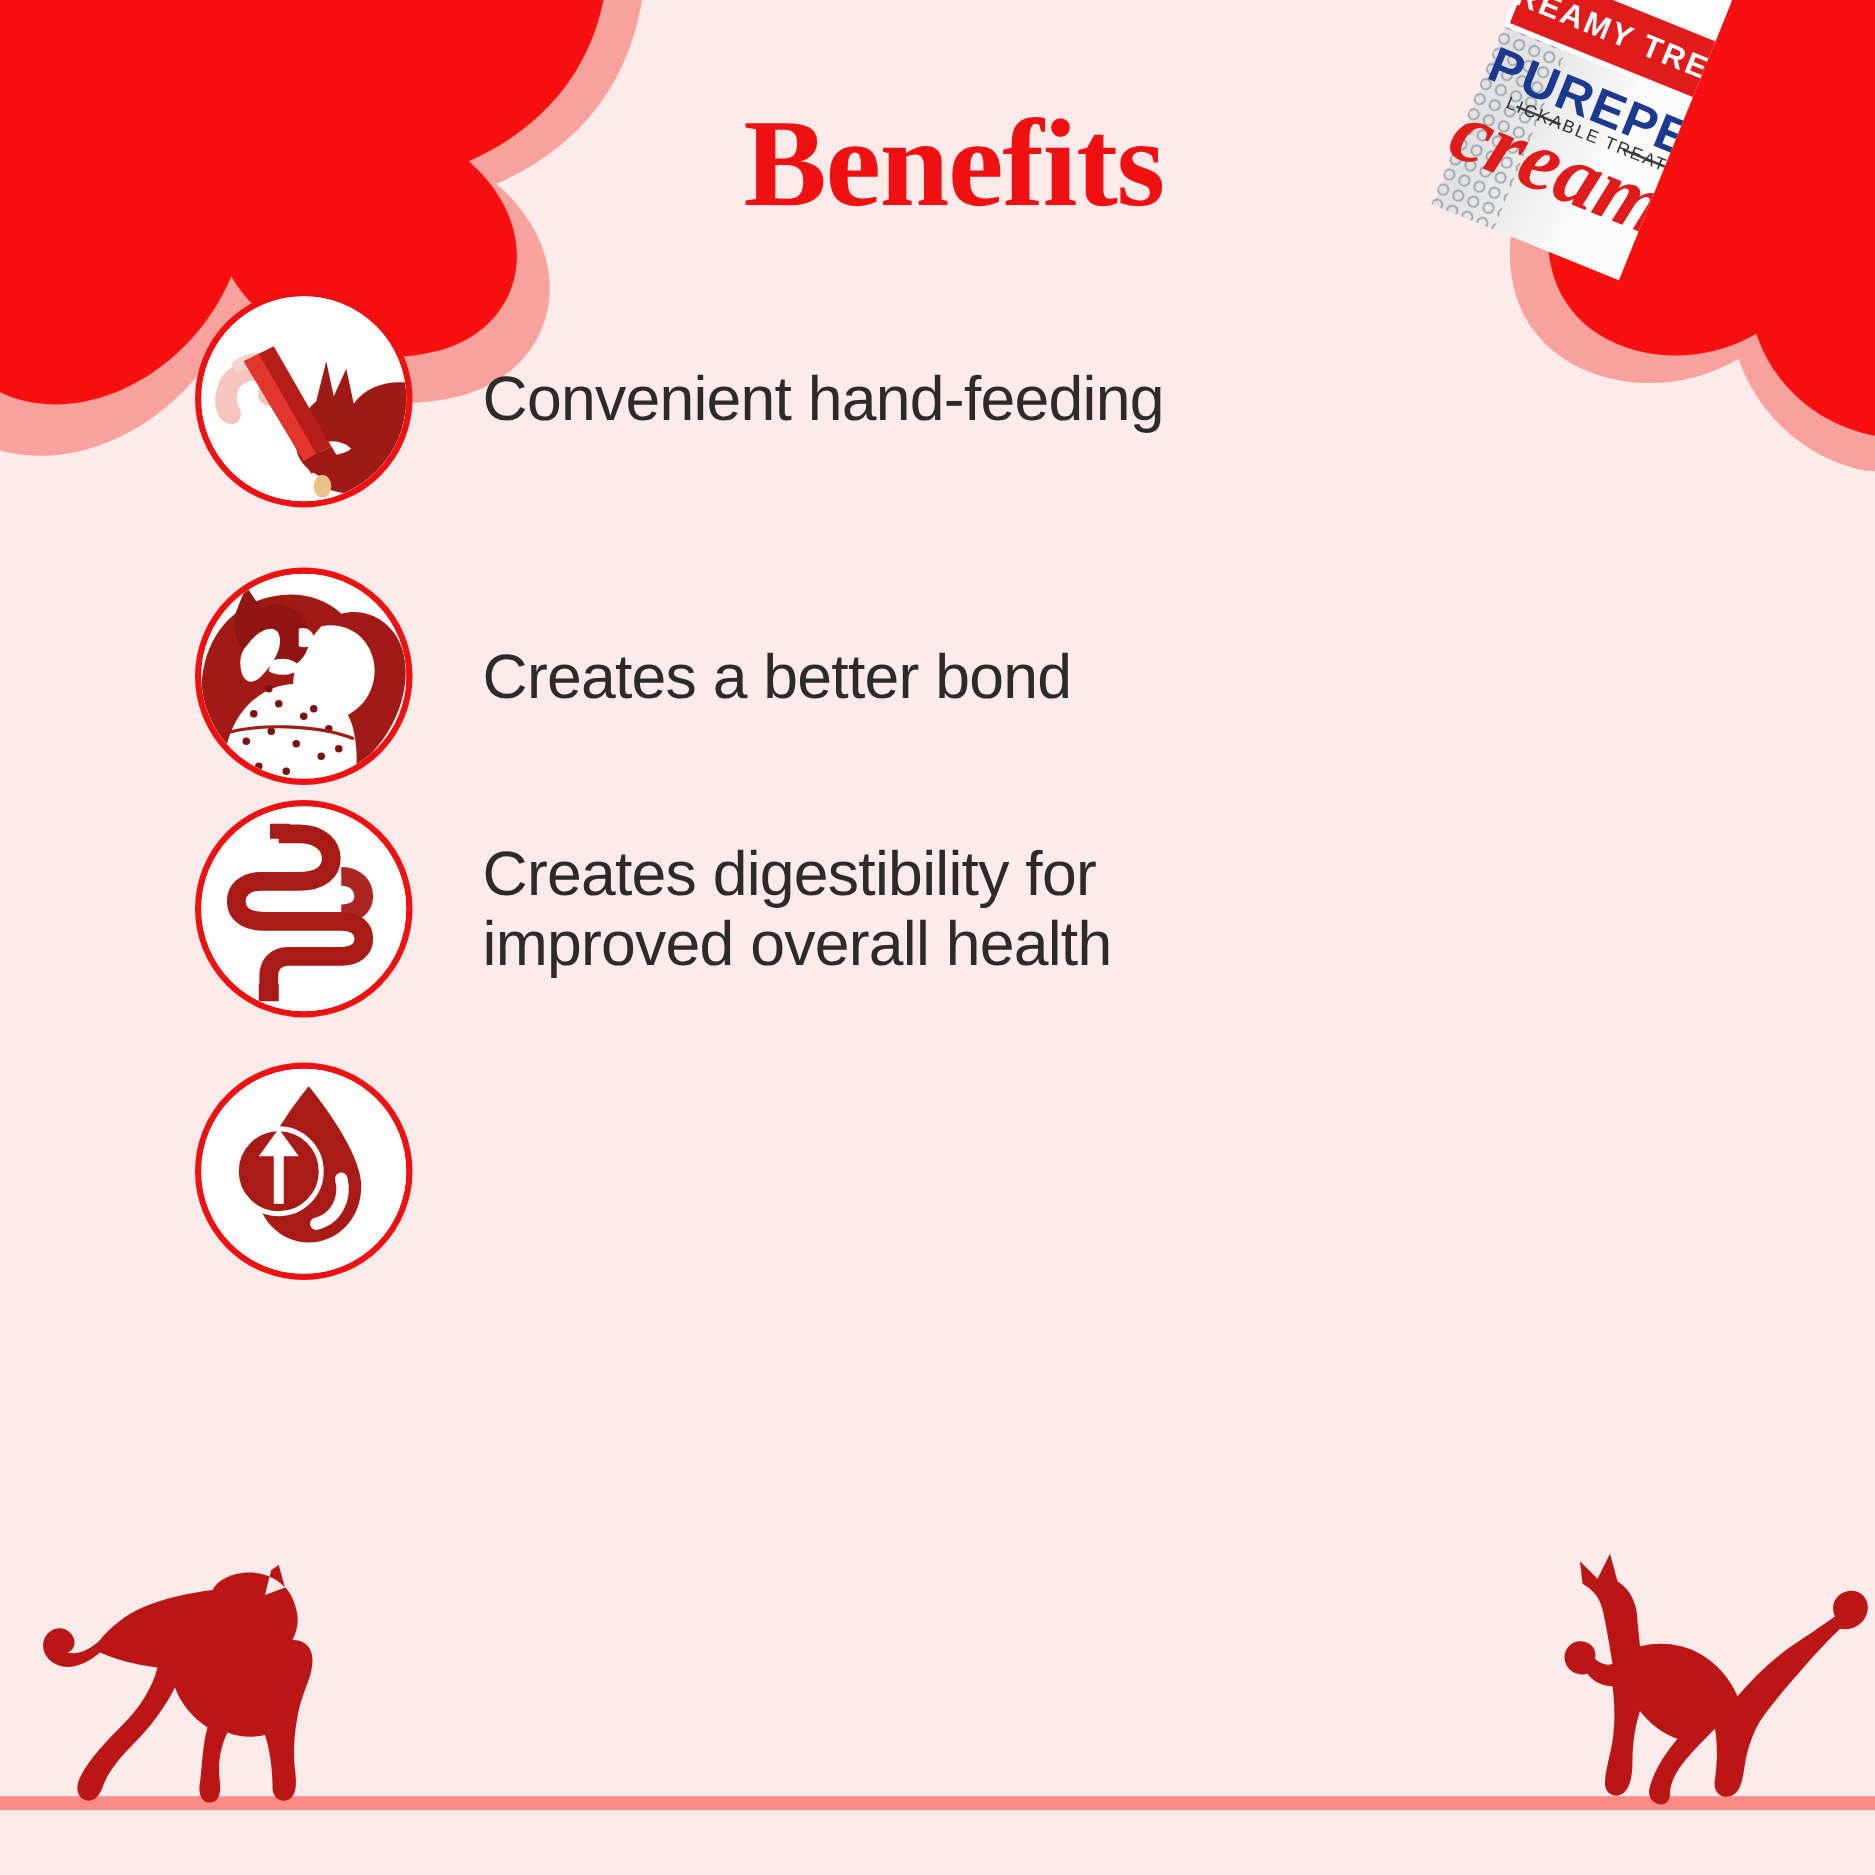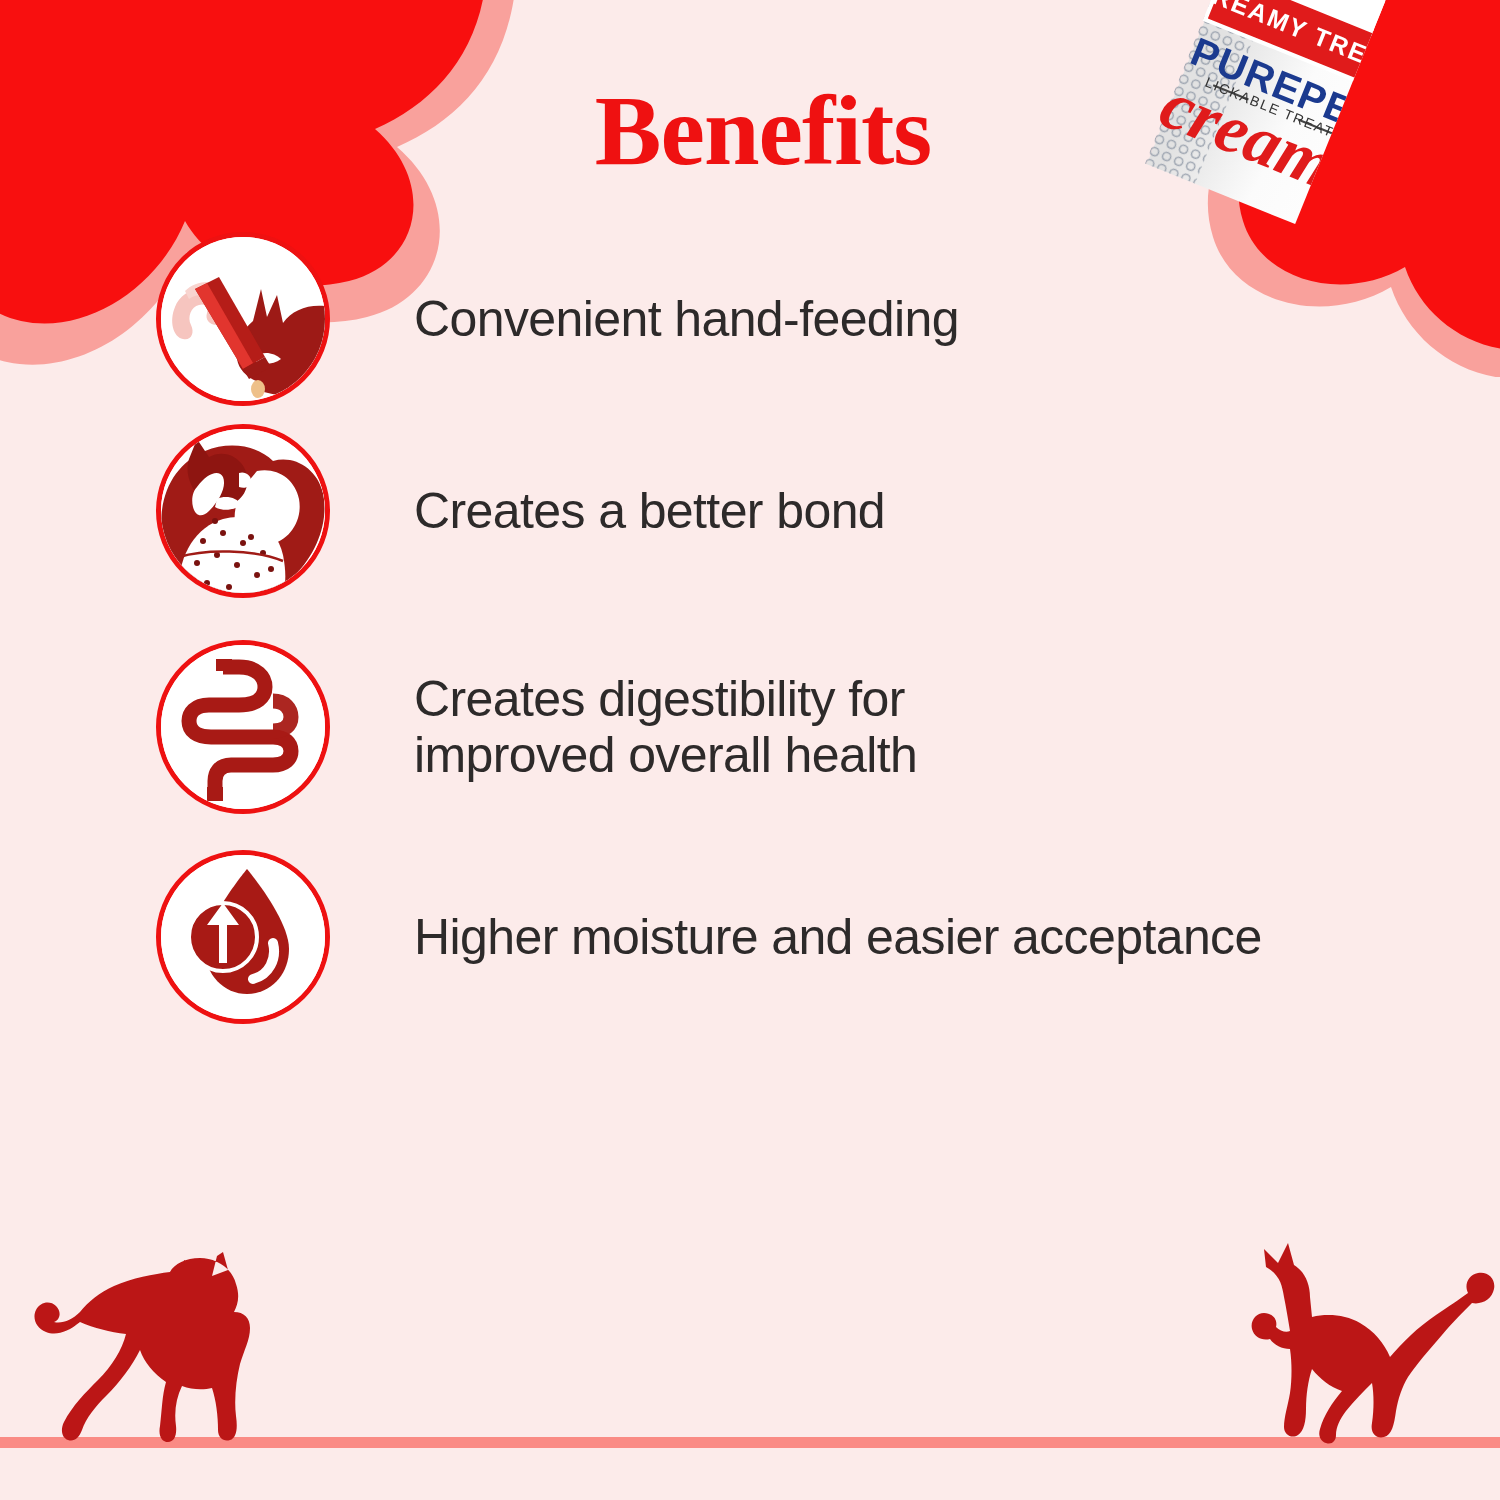--- a/index.html
+++ b/index.html
@@ -44,24 +44,23 @@
   #benefits-list {
     position:absolute;
     top:232px; left:0; width:1430px;
     z-index:4;
   }
   .benefit-row {
     position:absolute;
     display:flex;
     align-items:center;
     left:156px;
-    gap:28px;
   }
   .benefit-row[data-idx="0"] { top:0px;    }
-  .benefit-row[data-idx="1"] { top:192px;justify-content:center;  }
+  .benefit-row[data-idx="1"] { top:222px;justify-content:center;  }
   .benefit-row[data-idx="2"] { top:408px;  }
   .benefit-row[data-idx="3"] { top:618px;  }
   .benefit-row[data-idx="4"] { top:823px;  }
 
   .benefit-icon {
     width:174px; height:174px;
     flex:0 0 174px;
     border-radius:50%;
     background:#ffffff;
     border:5px solid #ee1111;
@@ -302,21 +301,20 @@
         <path d="M86,14 C86,14 128,64 128,94 C128,120 109,139 86,139
                  C63,139 44,120 44,94 C44,64 86,14 86,14 Z" fill="#a81a15"></path>
 
         <path d="M112,88 C116,104 108,120 92,124" fill="none" stroke="#ffffff" stroke-width="10" stroke-linecap="round"></path>
 
         <circle cx="62" cy="82" r="34" fill="#a81a15"></circle>
         <circle cx="62" cy="82" r="34" fill="none" stroke="#ffffff" stroke-width="4"></circle>
         <path d="M58,108 L58,70 L46,70 L62,48 L78,70 L66,70 L66,108 Z" fill="#ffffff"></path>
       </svg>
     </div>
-    <div class="benefit-label">Higher moisture and easier acceptance</div>
   </div>
 
   <div class="benefit-row" data-idx="4">
   </div>
 
 </div>
 
 <svg class="cat-silhouette" id="cat-left" viewBox="0 0 300 205">
   <path d="M203,16 L198,36 L214,30 L209,12 Z
            M180,24 L176,44 L166,42 L170,20 Z

